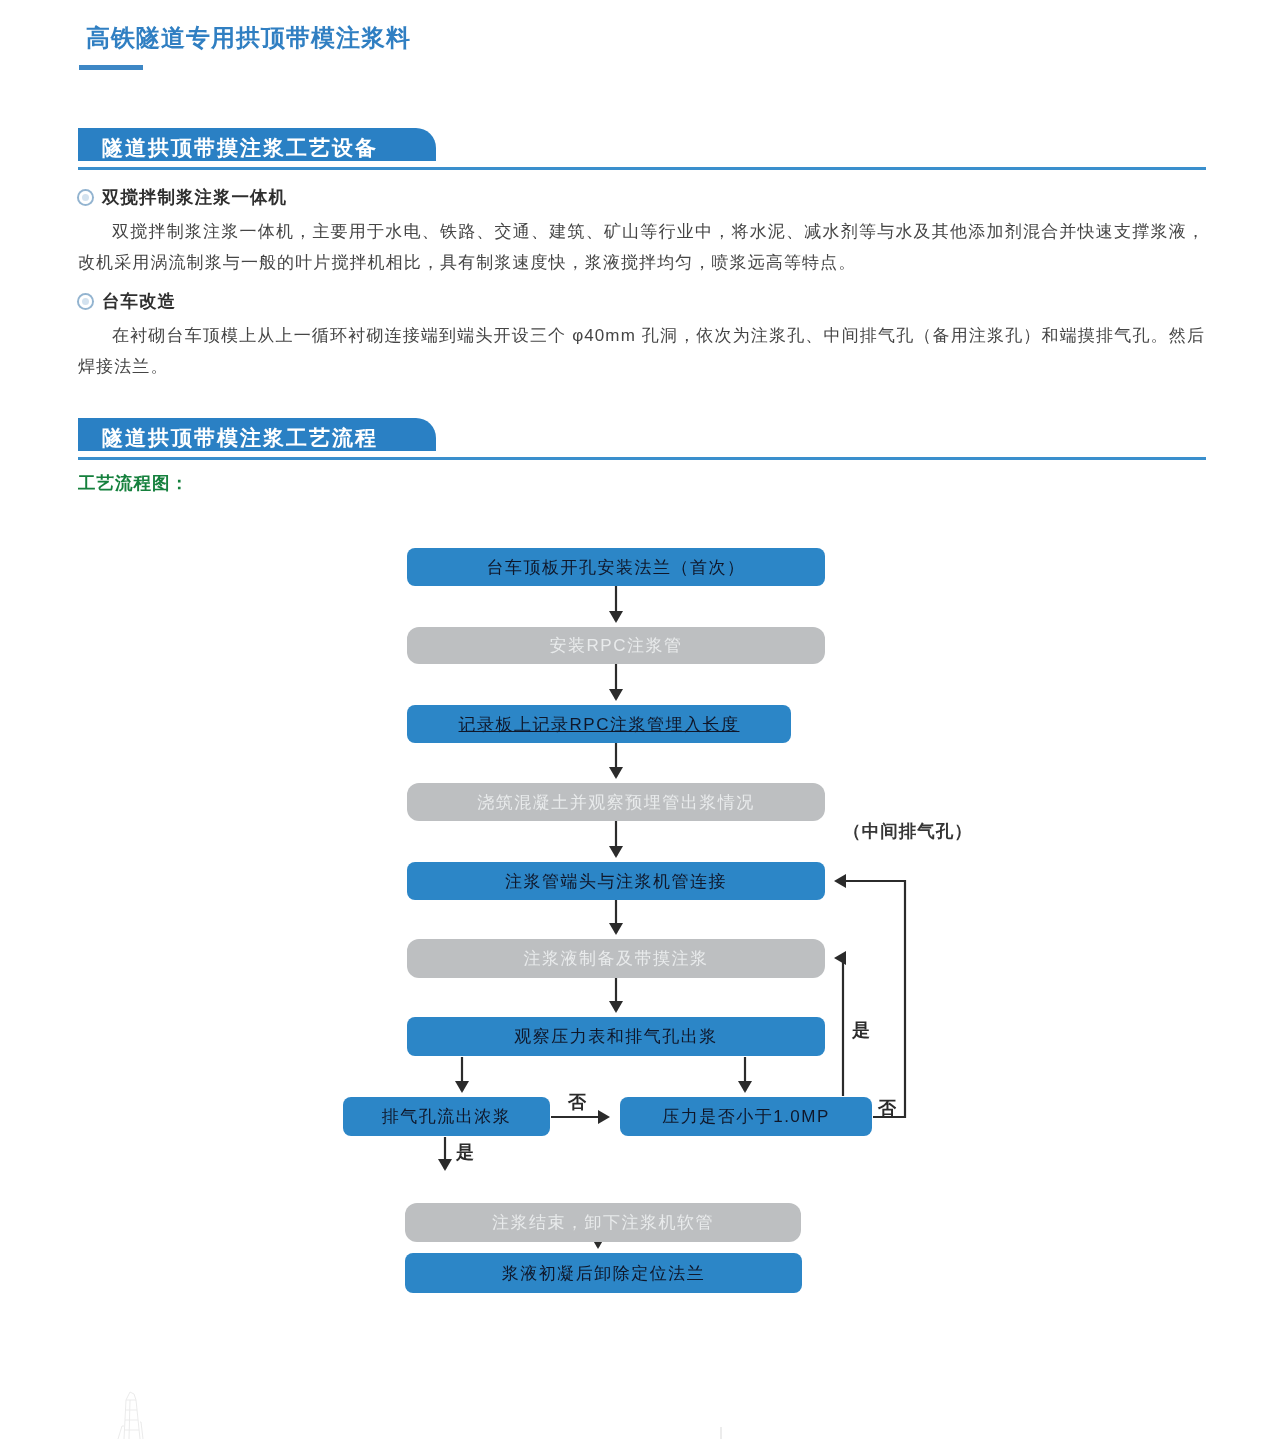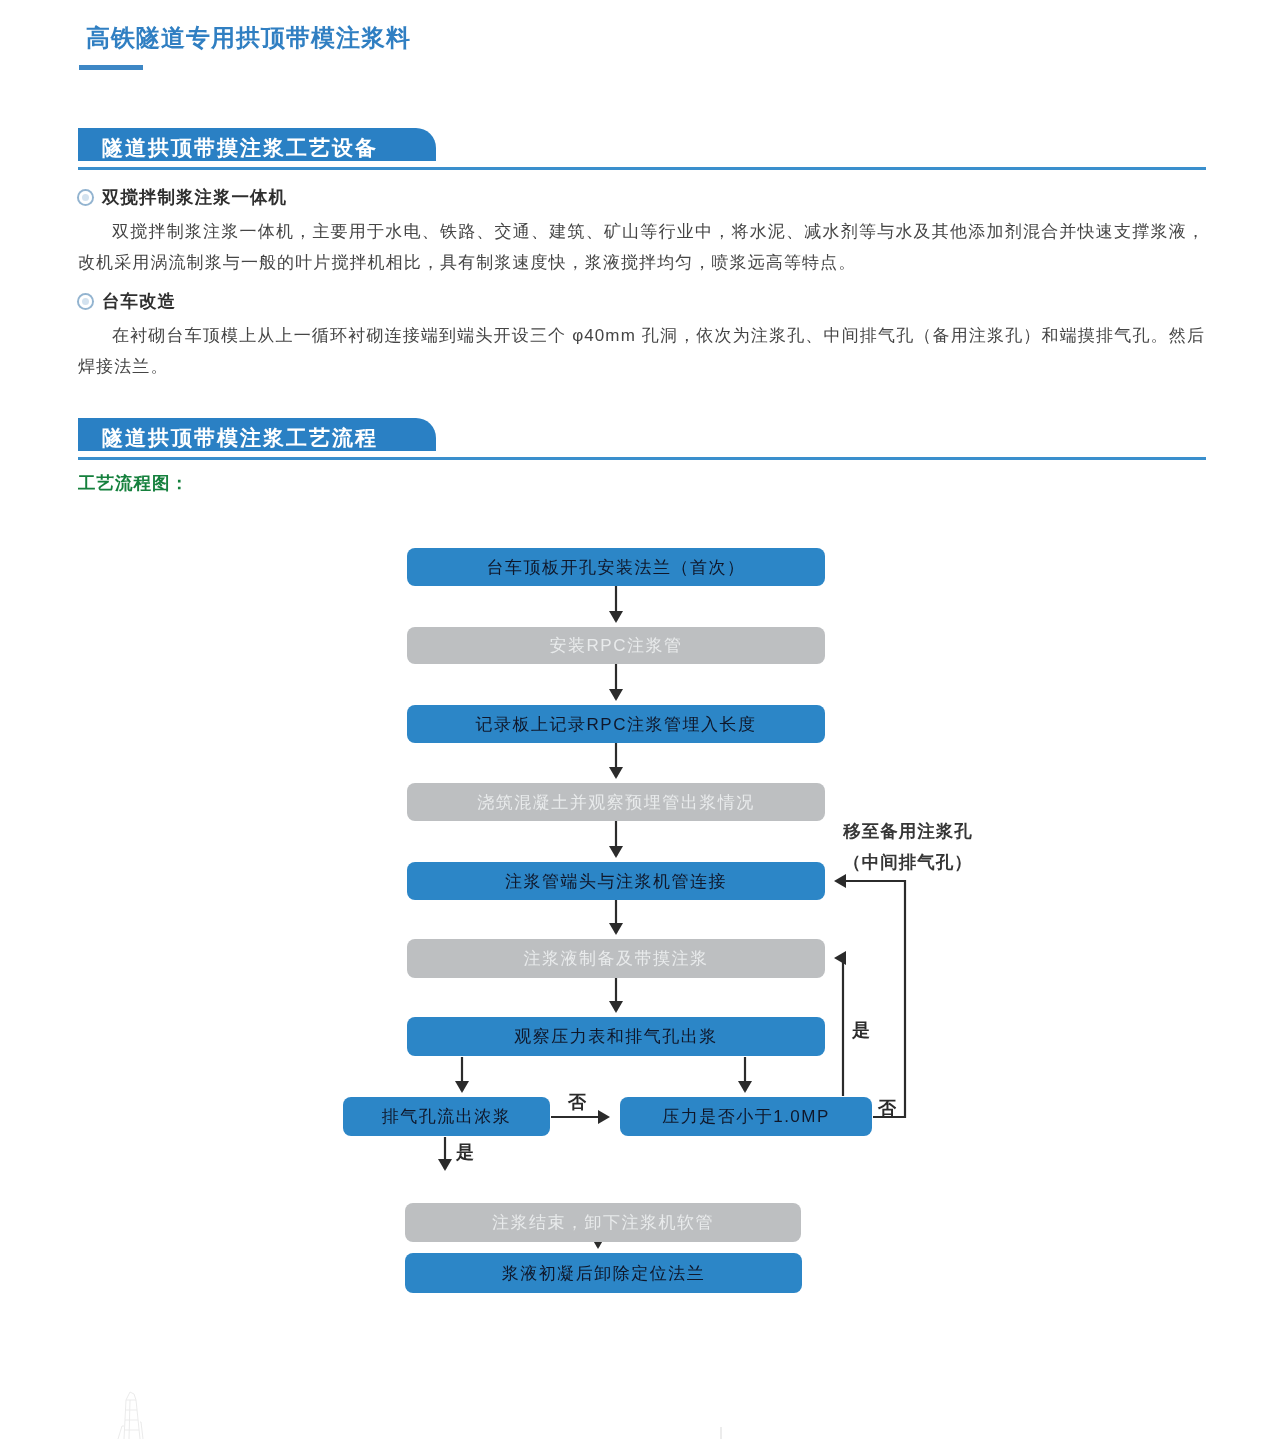--- a/index.html
+++ b/index.html
@@ -49,21 +49,21 @@
     font-size:17.5px;font-weight:700;color:#15803d;letter-spacing:1px;
   }
   
   .flow{position:absolute;left:0;top:540px;width:1280px;height:790px;}
   .fbox{
     position:absolute;display:flex;align-items:center;justify-content:center;
     border-radius:8px;font-size:17px;letter-spacing:1.5px;box-sizing:border-box;
     text-align:center;
   }
   .fbox.blue{background:#2c86c7;color:#0f172a;}
-  .fbox.gray{background:#bdbfc1;color:#e9ebec;}
+  .fbox.gray{background:#bdbfc1;color:#e9ebec;border-radius:12px;}
   .connectors{position:absolute;left:0;top:0;width:1280px;height:790px;}
   .flabel{
     position:absolute;font-size:18px;font-weight:700;color:#2b2b2b;letter-spacing:1px;
   }
   .fannot{
     position:absolute;left:779px;top:276px;width:258px;text-align:center;
     font-size:17.5px;font-weight:700;color:#363636;line-height:31px;letter-spacing:1px;
   }
   
   .watermark{position:absolute;left:96px;top:1386px;opacity:.55;}
@@ -116,37 +116,36 @@
       <line x1="551" y1="577" x2="608" y2="577" marker-end="url(#ah)"></line>
       <line x1="445" y1="597" x2="445" y2="629" marker-end="url(#ah)"></line>
       <line x1="598" y1="675" x2="598" y2="707" marker-end="url(#ah)"></line>
       <polyline points="843,556 843,418 836,418" marker-end="url(#ah)"></polyline>
       <polyline points="873,577 905,577 905,341 836,341" marker-end="url(#ah)"></polyline>
     </g>
   </svg>
 
   <div class="fbox blue" style="left:407px;top:8px;width:418px;height:38px;">台车顶板开孔安装法兰（首次）</div>
   <div class="fbox gray" style="left:407px;top:87px;width:418px;height:37px;">安装RPC注浆管</div>
-  <div class="fbox blue" style="left:407px;top:165px;width:418px;height:38px;">记录板上记录RPC注浆管埋入长度</div>
+  <div class="fbox blue" style="left:407px;top:165px;width:384px;height:38px;text-decoration:underline;">记录板上记录RPC注浆管埋入长度</div>
   <div class="fbox gray" style="left:407px;top:243px;width:418px;height:38px;">浇筑混凝土并观察预埋管出浆情况</div>
   <div class="fbox blue" style="left:407px;top:322px;width:418px;height:38px;">注浆管端头与注浆机管连接</div>
   <div class="fbox gray" style="left:407px;top:399px;width:418px;height:39px;">注浆液制备及带摸注浆</div>
   <div class="fbox blue" style="left:407px;top:477px;width:418px;height:39px;">观察压力表和排气孔出浆</div>
   <div class="fbox blue" style="left:343px;top:557px;width:207px;height:39px;">排气孔流出浓浆</div>
   <div class="fbox blue" style="left:620px;top:557px;width:252px;height:39px;">压力是否小于1.0MP</div>
   <div class="fbox gray" style="left:405px;top:635px;width:396px;height:39px;margin-top:28px;">注浆结束，卸下注浆机软管</div>
   <div class="fbox blue" style="left:405px;top:713px;width:397px;height:40px;">浆液初凝后卸除定位法兰</div>
 
   <div class="flabel" style="left:568px;top:550px;">否</div>
   <div class="flabel" style="left:456px;top:600px;">是</div>
   <div class="flabel" style="left:852px;top:478px;">是</div>
   <div class="flabel" style="left:878px;top:556px;">否</div>
 
   <div class="fannot">
-    <div>移至备用注浆孔</div>
     <div>（中间排气孔）</div>
   </div>
 </div>
 
 <svg class="watermark" width="80" height="53" viewBox="0 0 80 53" xmlns="http://www.w3.org/2000/svg">
   <g stroke="#dadada" stroke-width="1" fill="none">
     <path d="M30,14 L34,6 L38,8 L40,14"></path>
     <path d="M28,53 L30,14 L40,14 L44,53"></path>
     <path d="M33,53 L34,14"></path>
     <path d="M30,24 L41,24 M29,34 L42,34 M29,44 L43,44"></path>

